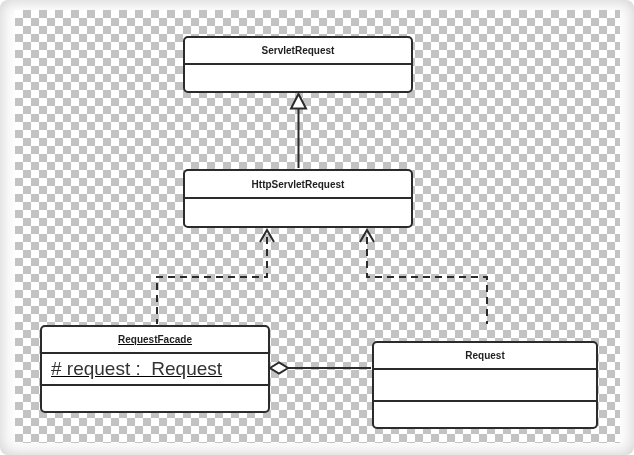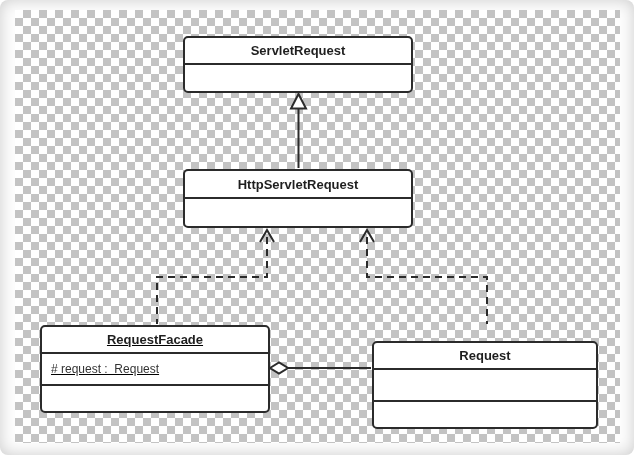--- a/index.html
+++ b/index.html
@@ -37,37 +37,37 @@
     box-sizing: border-box;
     background: #ffffff;
     border: 2px solid #2b2b2b;
     border-radius: 5px;
     overflow: hidden;
     display: flex;
     flex-direction: column;
   }
   .uml-class .title {
     font-weight: bold;
-    font-size: 13px;
+    font-size: 10px;
     color: #1f1f1f;
     text-align: center;
     display: flex;
     align-items: center;
     justify-content: center;
     flex: 0 0 auto;
   }
   .uml-class .compartment {
     border-top: 2px solid #2b2b2b;
     flex: 0 0 auto;
     display: flex;
     align-items: center;
   }
   .uml-class .compartment.fill { flex: 1 1 auto; }
   .uml-class .attr-text {
-    font-size: 12px;
+    font-size: 19px;
     color: #333333;
     padding-left: 9px;
     white-space: pre;
   }
   #pos-servletrequest      { left: 183px; top: 36px;  width: 230px; height: 57px; }
   #pos-servletrequest      .title { height: 25px; }
   #pos-httpservletrequest  { left: 183px; top: 169px; width: 230px; height: 59px; }
   #pos-httpservletrequest  .title { height: 26px; }
   #pos-requestfacade       { left: 40px;  top: 325px; width: 230px; height: 88px; text-decoration: underline; }
   #pos-requestfacade       .title { height: 25px; }

